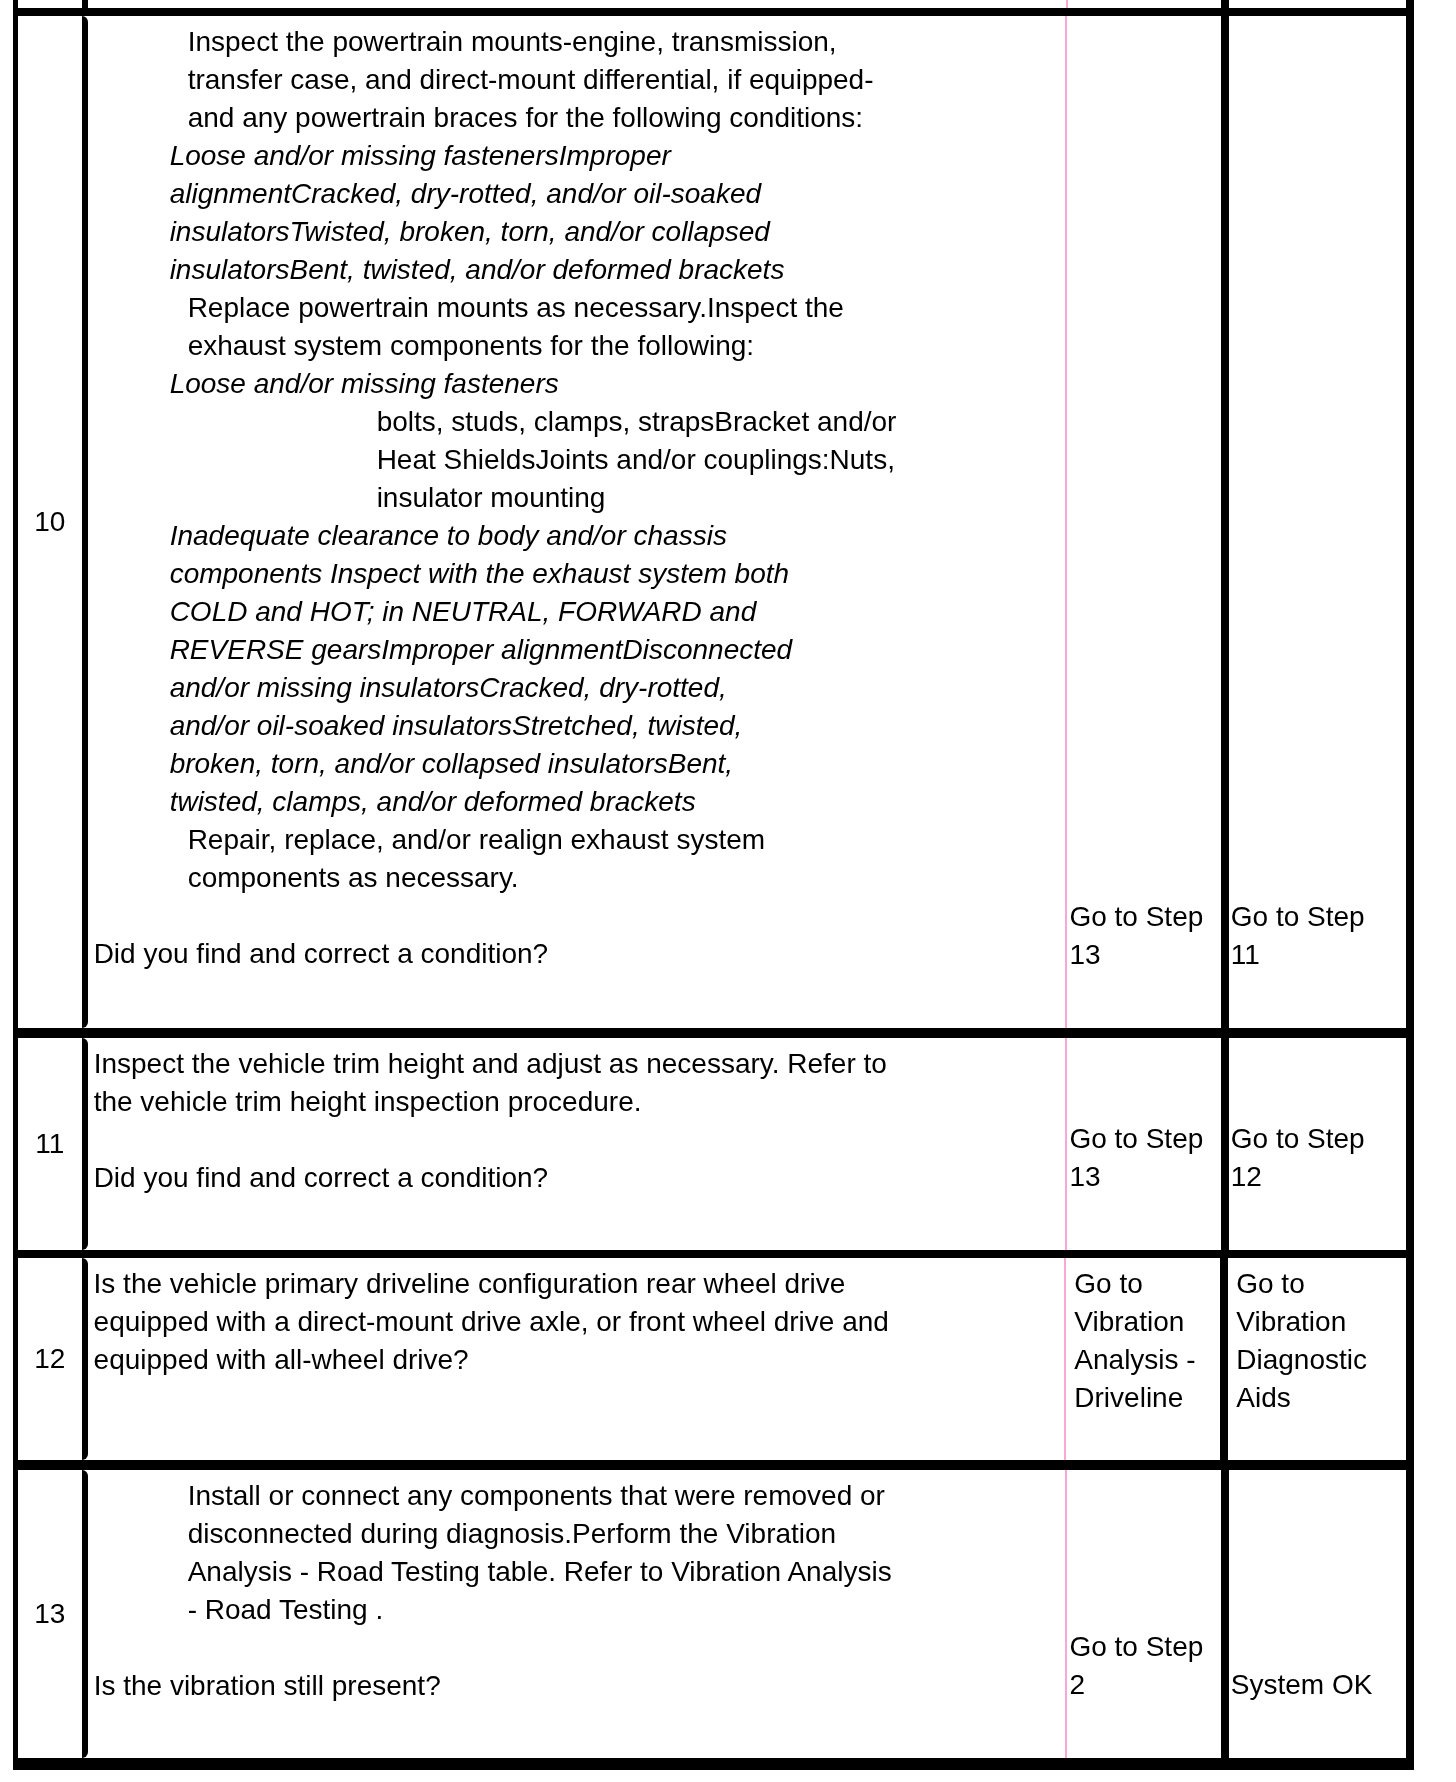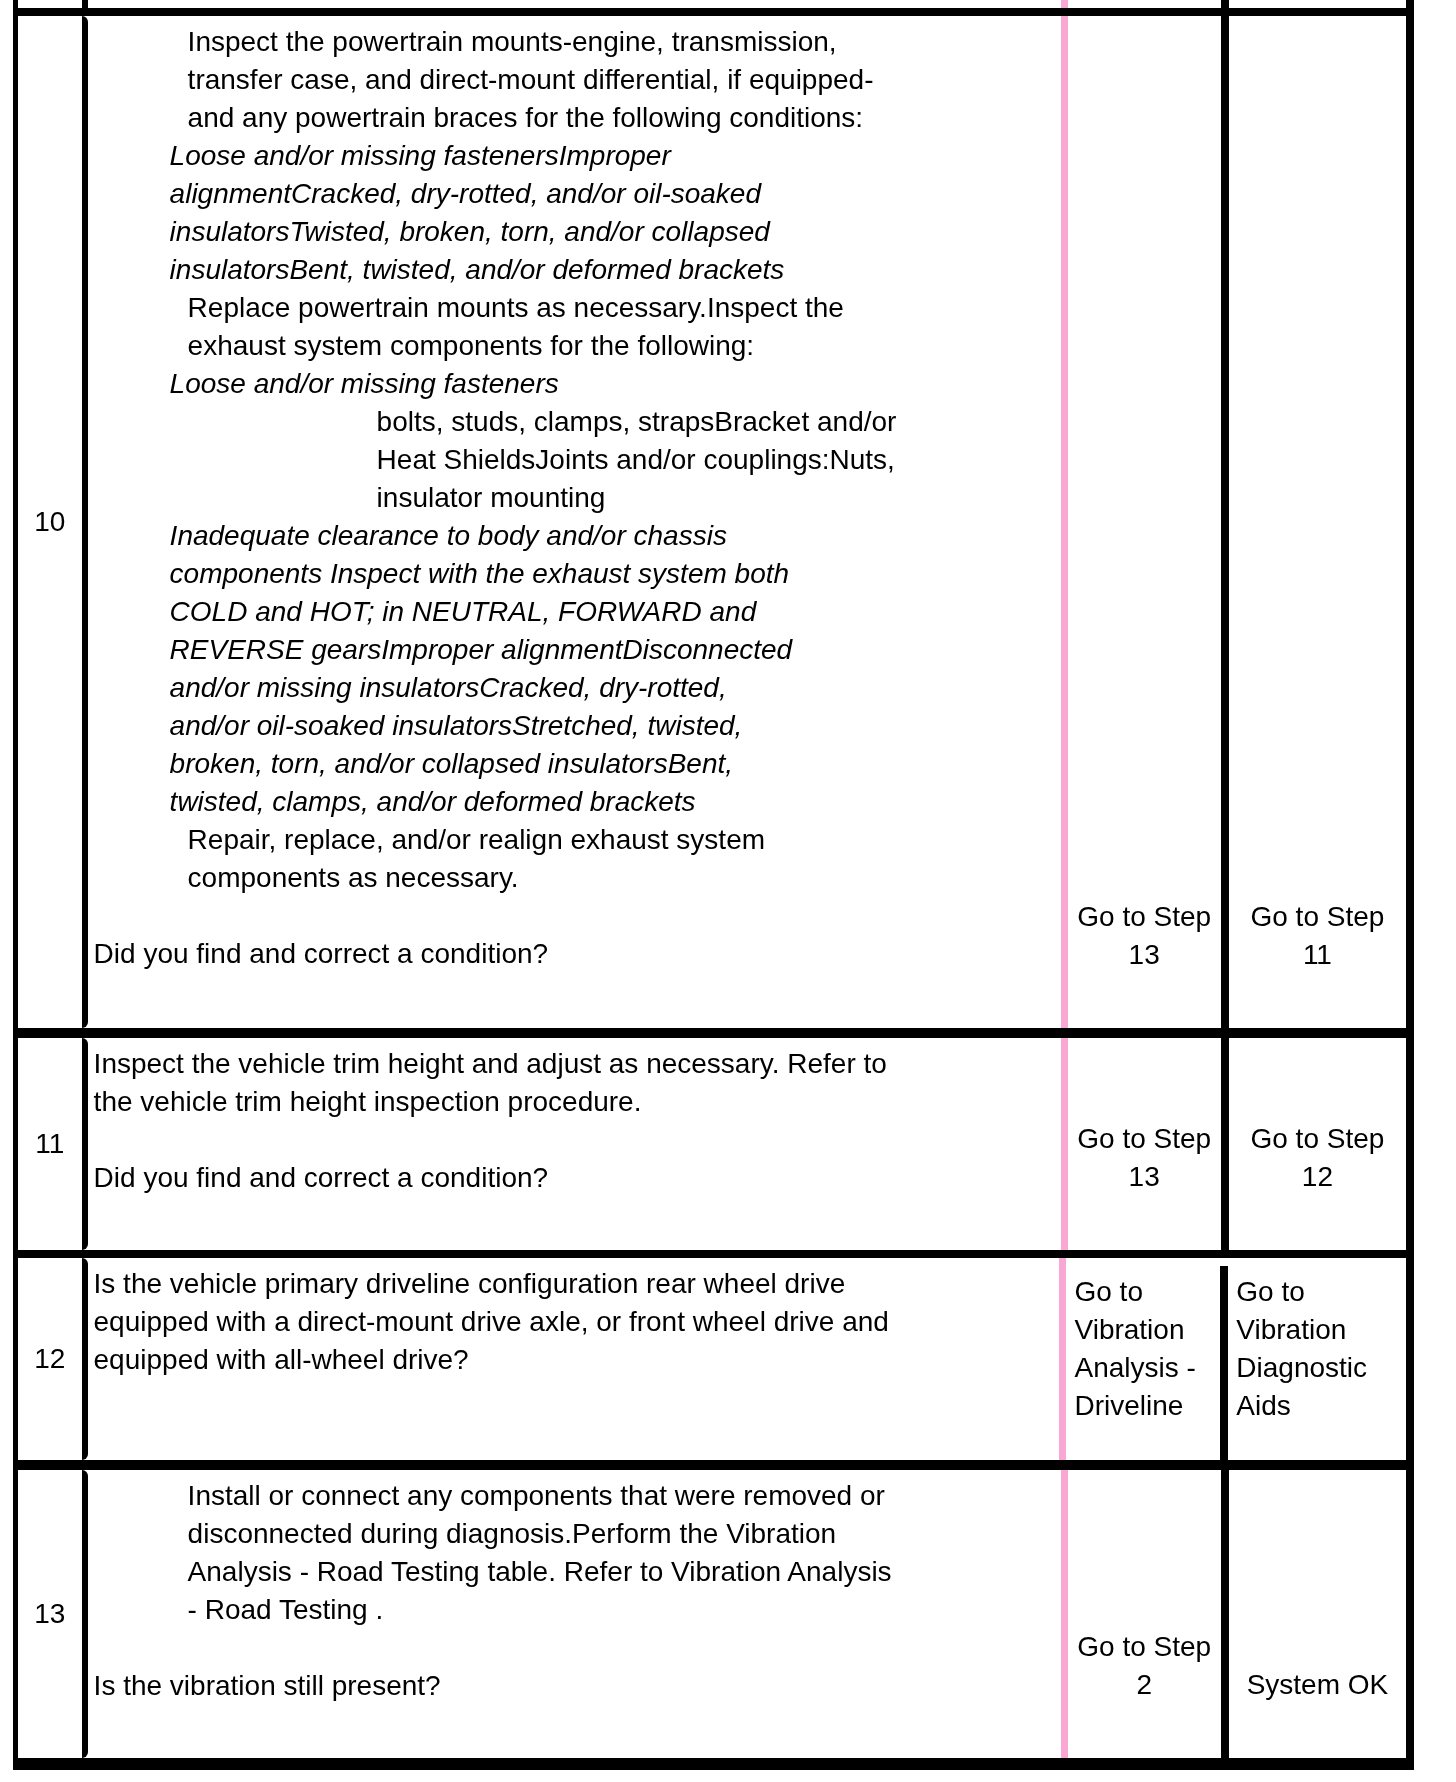--- a/index.html
+++ b/index.html
@@ -7,28 +7,28 @@
         font-family:"Liberation Sans",sans-serif;color:#000;}
   .tbl{position:absolute;left:13px;top:0;width:1388px;
        border-left:5px solid #000;border-right:8px solid #000;border-bottom:12px solid #000;
        font-size:28px;line-height:38px;}
   .row{display:flex;align-items:stretch;}
   .sep8{border-top:8px solid #000;}
   .sep10{border-top:10px solid #000;}
   .stub{height:8px;}
   .c{box-sizing:border-box;overflow:hidden;}
   .c1{width:78px;border-right:6px solid #000;}
-  .c2{width:1107px;border-right:7px solid #f9a8d4;}
+  .c2{width:1107px;border-right:2px solid #f9a8d4;}
   .c3{width:181px;border-right:8px solid #000;}
   .c4{width:200px;}
   .step{display:flex;align-items:center;justify-content:center;border-radius:6px;}
   .action{padding:7px 4px 0 6px;}
   .goto-bottom{display:flex;flex-direction:column;justify-content:flex-end;
-               text-align:center;padding:16px 2px 54px 2px;}
-  .goto-top{padding:7px 2px 0 8px;text-align:left;margin-top:8px;}
+               padding:16px 2px 54px 2px;}
+  .goto-top{padding:7px 2px 0 8px;text-align:left;}
   .ln{white-space:pre;}
   .ind0{margin-left:0;}
   .ind1{margin-left:94px;}
   .ind2{margin-left:76px;font-style:italic;}
   .ind3{margin-left:283px;}
   .blank{height:38px;}
   .h-r10{height:1012px;}
   .h-r11{height:212px;}
   .h-r12{height:202px;}
   .h-r13{height:288px;}

